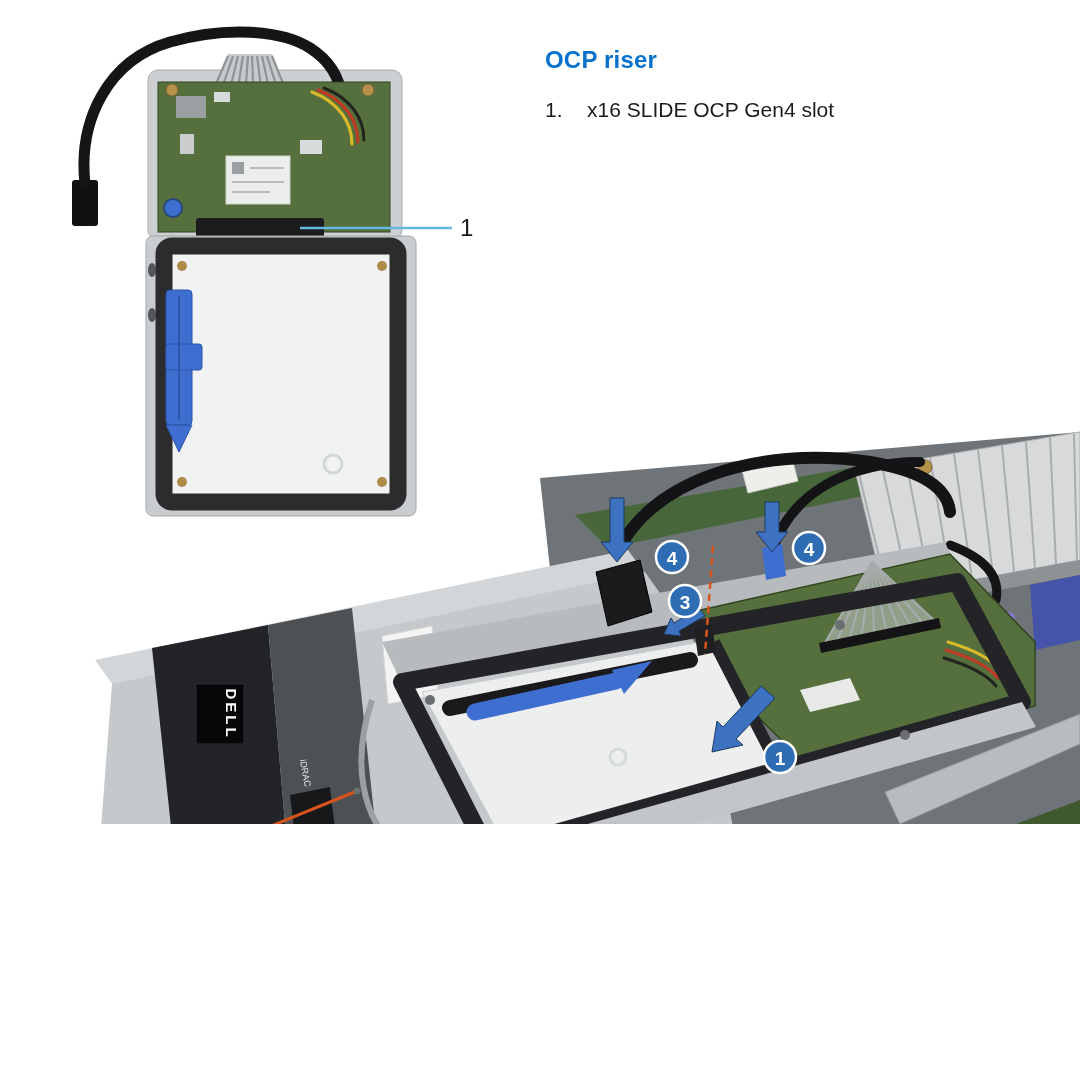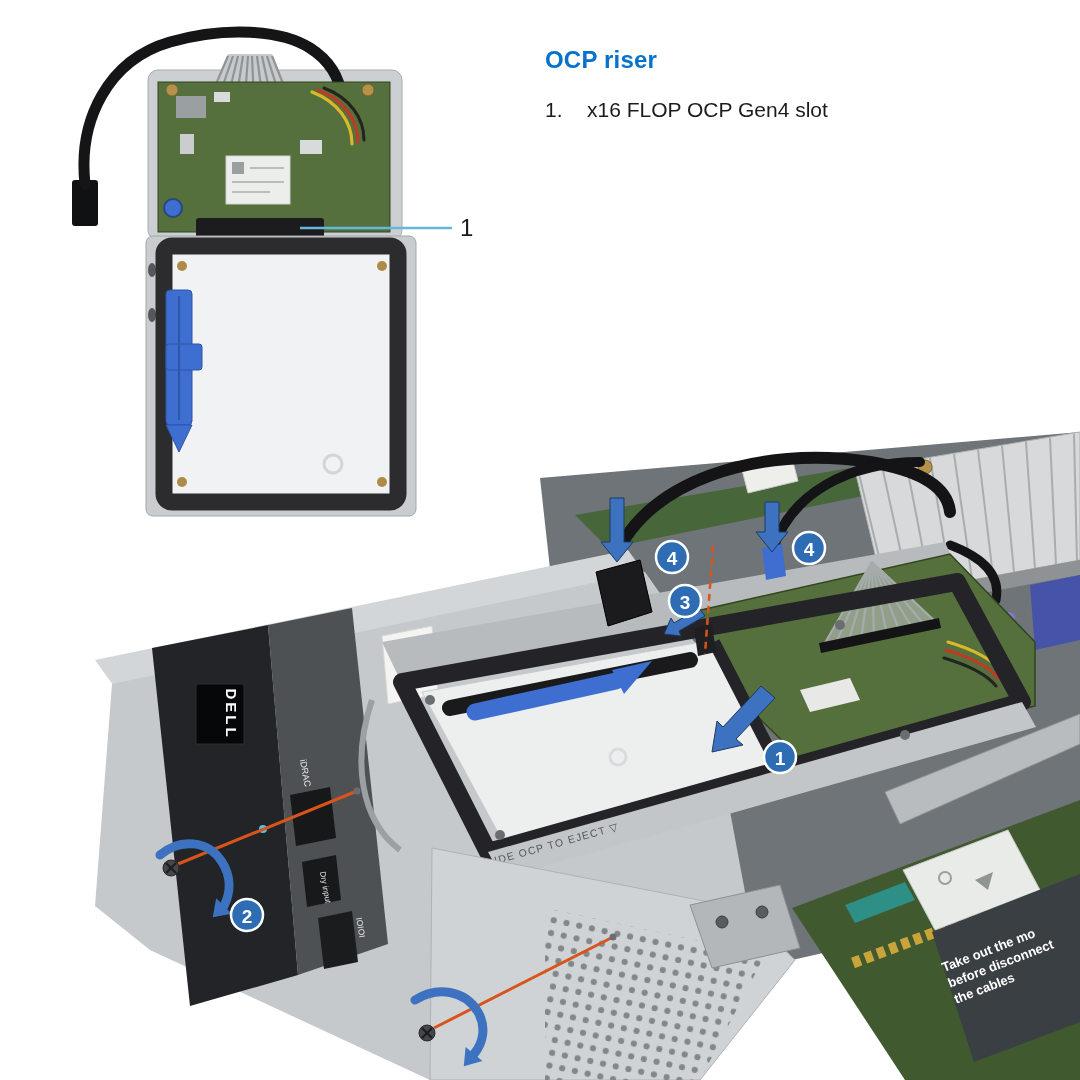--- a/index.html
+++ b/index.html
@@ -1,37 +1,37 @@
 <!DOCTYPE html>
 <html><head>
 <meta charset="utf-8">
 <style>
   html,body { margin:0; padding:0; background:#ffffff; }
   .canvas {
-    position:relative; width:1080px; height:1080px; background:#ffffff;
+    position:relative; width:1080px; height:824px; background:#ffffff;
     overflow:hidden; font-family:"Liberation Sans", sans-serif;
   }
   .doc-header { position:absolute; left:545px; top:46px; }
   .doc-title { margin:0; font-size:24px; font-weight:700; color:#0672CB; letter-spacing:0.2px; }
   .legend-row { display:flex; align-items:baseline; margin-top:24px; font-size:21px; color:#1c1c1c; }
   .legend-num { width:42px; }
   .legend-label { }
   svg.fig { position:absolute; left:0; top:0; }
   text { font-family:"Liberation Sans", sans-serif; }
 </style>
 </head>
 <body>
 
 <div class="canvas">
 
   <div class="doc-header">
     <h1 class="doc-title">OCP riser</h1>
     <div class="legend-row">
       <span class="legend-num">1.</span>
-      <span class="legend-label">x16 FLOP OCP Gen4 slot</span>
+      <span class="legend-label">x16 SLIDE OCP Gen4 slot</span>
     </div>
   </div>
 
   <svg class="fig" width="1080" height="1080" viewBox="0 0 1080 1080">
     <defs>
       <pattern id="vents" width="13" height="13" patternUnits="userSpaceOnUse" patternTransform="rotate(12)">
         <circle cx="5" cy="5" r="3.1" fill="#82878a"></circle>
       </pattern>
     </defs>
 

